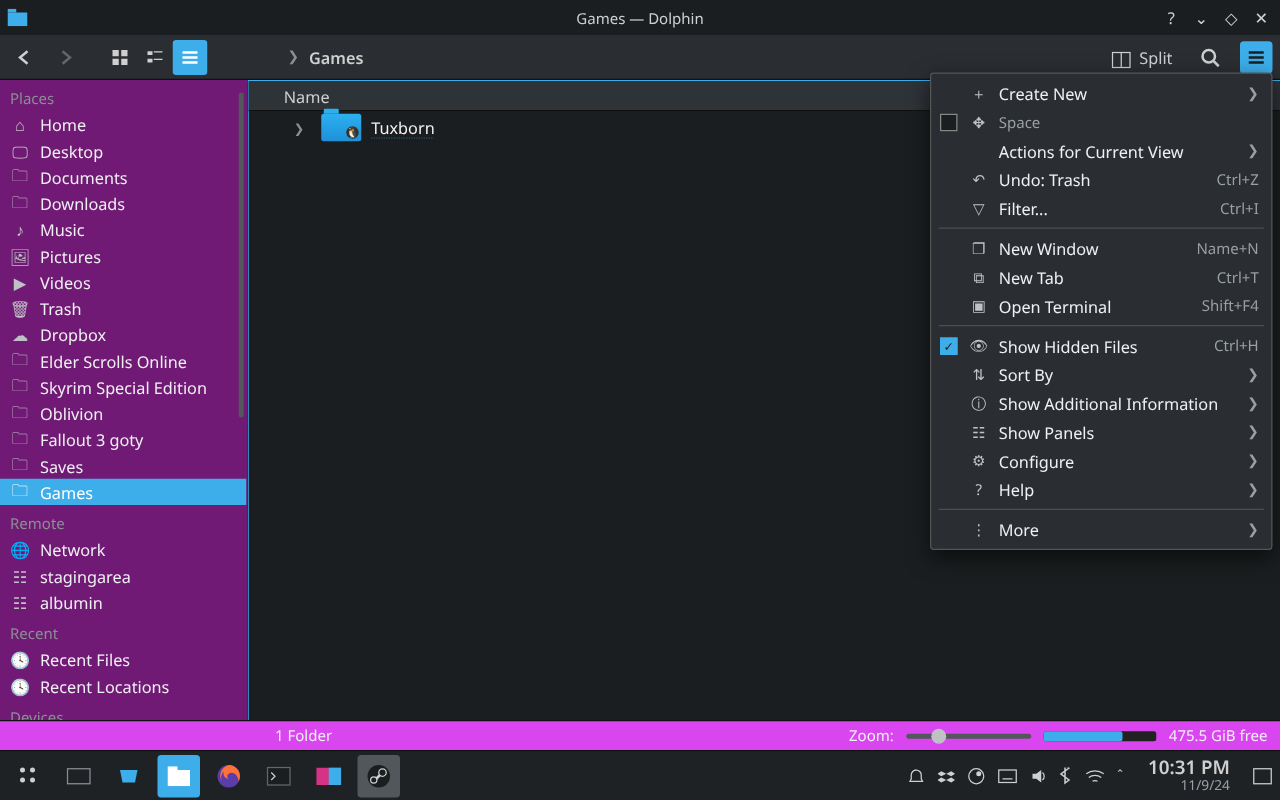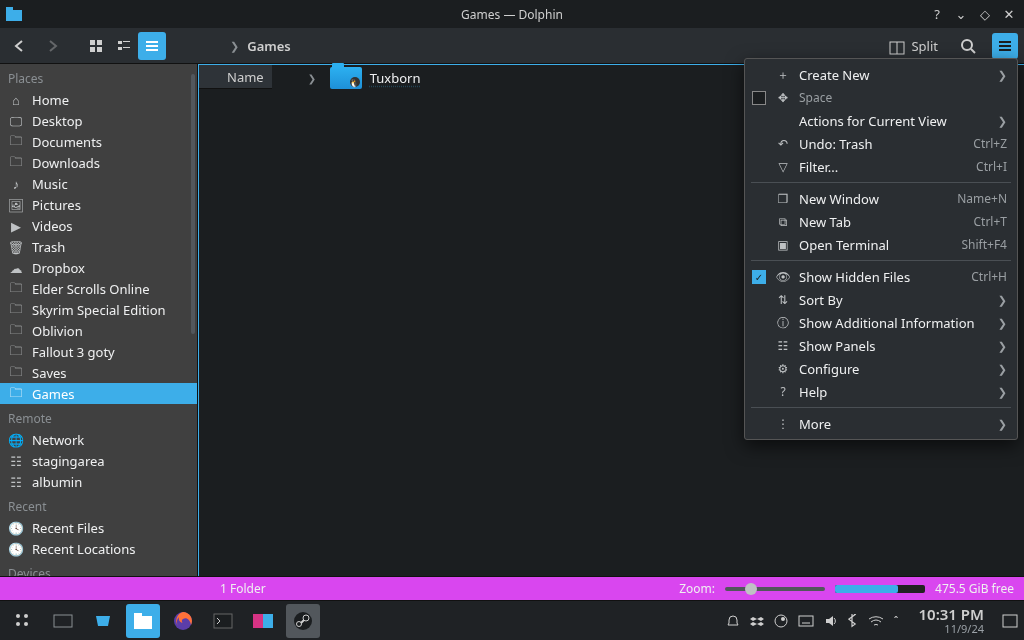--- a/index.html
+++ b/index.html
@@ -20,30 +20,30 @@
   .viewmode-group .tb-btn.sel { background:#3daee9; color:#fff; border-radius:3px; }
   .breadcrumb { display:flex; align-items:center; gap:8px; margin-left:60px; color:#cfcfcf; }
   .breadcrumb .chev { color:#8a8f93; font-size:11px; }
   .breadcrumb .seg { font-weight:600; }
   .toolbar-right { margin-left:auto; display:flex; align-items:center; gap:10px; }
   .split-btn { display:flex; align-items:flex-end; gap:6px; padding:4px 6px; color:#cfcfcf;}
   .hamburger { width:26px; height:26px; display:flex; align-items:center; justify-content:center; background:#3daee9; border-radius:3px; color:#1b1e20;}
   
   .body { flex:1; display:flex; min-height:0; }
   
-  .sidebar { width:198px; background:#404040; border-right:1px solid #111; overflow-y:auto; position:relative; }
+  .sidebar { width:198px; background:#701a75; border-right:1px solid #111; overflow-y:auto; position:relative; }
   .sidebar::-webkit-scrollbar { width:6px; }
   .section-header { padding:6px 8px 2px; color:#8a8f93; font-size:12px; }
   .place { display:flex; align-items:center; gap:8px; padding:3px 8px; color:#eff0f1; cursor:pointer; font-size:13px; height:21px;}
   .place .ico { width:16px; height:16px; display:flex; align-items:center; justify-content:center; color:#bfc2c4; font-size:13px;}
   .place.sel { background:#3daee9; color:#fff; }
   .place.sel .ico { color:#fff;}
   .sidebar-scroll-indicator { position:absolute; right:2px; top:10px; width:4px; height:260px; background:#52575c; border-radius:2px;}
   
-  .content { flex:1; display:flex; flex-direction:row; background:#1b1e20; border-left:1px solid #3daee9; border-top:1px solid #3daee9;}
+  .content { flex:1; display:flex; flex-direction:column; background:#1b1e20; border-left:1px solid #3daee9; border-top:1px solid #3daee9;}
   .col-header { display:flex; align-items:center; height:24px; background:#2e3338; border-bottom:1px solid #111; padding-left:20px; }
   .col-header .col { color:#cfcfcf; padding:0 8px;}
   .filelist { flex:1; position:relative; }
   .file-row { display:flex; align-items:center; height:26px; padding-left:36px; }
   .file-row .expander { color:#8a8f93; width:14px; font-size:10px;}
   .folder-icon { width:32px;height:22px; background:linear-gradient(#2cb0f0,#1e90d8); border-radius:2px; margin:0 8px; position:relative;}
   .folder-icon::before{content:"";position:absolute;top:-4px;left:2px;width:12px;height:4px;background:#2cb0f0;border-radius:1px 1px 0 0;}
   .folder-icon .badge{position:absolute;right:2px;bottom:2px;width:10px;height:10px;border-radius:5px;background:#333;font-size:8px;display:flex;align-items:center;justify-content:center;}
   .file-row .fname { color:#eff0f1; text-decoration:underline dotted #3daee944; text-underline-offset:3px;}
   

